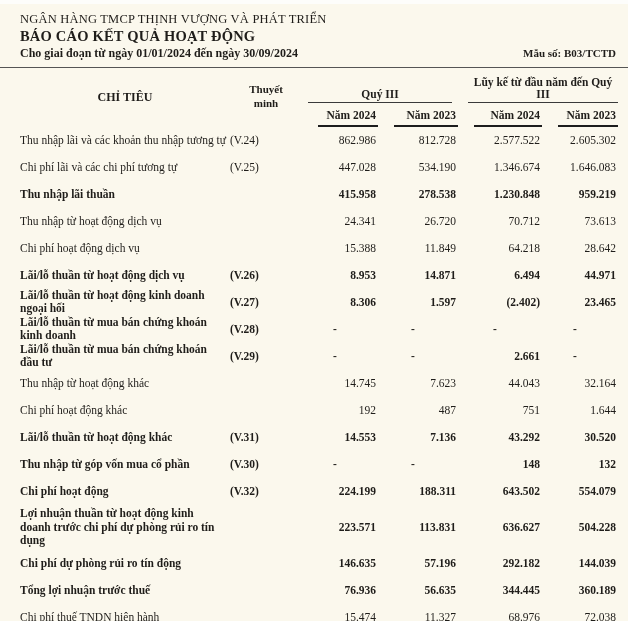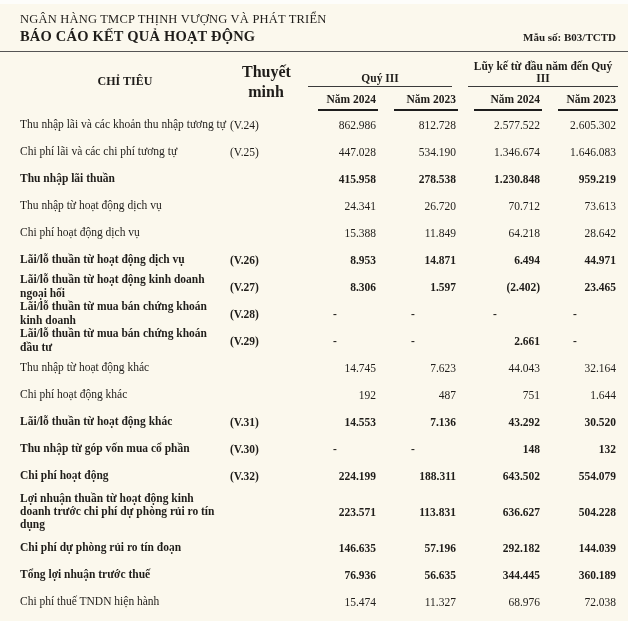--- a/index.html
+++ b/index.html
@@ -30,21 +30,21 @@
   table{border-collapse:collapse;width:598px;table-layout:fixed;}
   col.c-label{width:210px;}
   col.c-note{width:72px;}
   col.c-n1{width:76px;}
   col.c-n2{width:80px;}
   col.c-n3{width:84px;}
   col.c-n4{width:76px;}
   th{font-weight:bold;font-size:11.5px;padding:0;vertical-align:bottom;}
   th.criteria{vertical-align:middle;text-align:center;font-size:12px;}
   th.note-h{vertical-align:middle;text-align:center;}
-  th.note-h .note-h-inner{width:48px;margin:4px auto;line-height:1.25;font-size:16px;font-family:Liberation Serif, serif;}
+  th.note-h .note-h-inner{width:48px;margin:4px auto;line-height:1.25;font-size:11px;font-family:Liberation Serif, serif;}
   .grp-line{border-bottom:1.2px solid #3a3a3a;padding:8px 0 2px;text-align:center;font-size:11.5px;}
   th.q3 .grp-line{margin:0 6px 0 6px;}
   th.ytd .grp-line{margin:0 0 0 10px;}
   .yr-line{border-bottom:2px solid #1d1d1d;padding:6px 2px 4px 0;text-align:right;margin-left:16px;}
   td{font-size:11.5px;padding:0;vertical-align:middle;}
   tbody td{height:27px;}
   td.lbl{padding-right:4px;line-height:1.15;}
   td.note{text-align:left;}
   td.num{text-align:right;padding-right:2px;}
   td.num.dash{text-align:center;padding-right:10px;}
@@ -53,20 +53,21 @@
 </style>
 </head>
 <body>
 
 <div class="top-strip"></div>
 
 <div class="doc-header">
   <div class="doc-header-left">
     <div class="bank-name">NGÂN HÀNG TMCP THỊNH VƯỢNG VÀ PHÁT TRIỂN</div>
     <div class="report-title">BÁO CÁO KẾT QUẢ HOẠT ĐỘNG</div>
+    <div class="period">Cho giai đoạn từ ngày 01/01/2024 đến ngày 30/09/2024</div>
   </div>
   <div class="doc-header-right">
     <div class="form-no">Mẫu số: B03/TCTD</div>
   </div>
 </div>
 
 <div class="table-wrap">
   <table>
     <colgroup>
       <col class="c-label">
@@ -219,21 +220,21 @@
       </tr>
       <tr class="tall bold">
         <td class="lbl">Lợi nhuận thuần từ hoạt động kinh doanh trước chi phí dự phòng rủi ro tín dụng</td>
         <td class="note"></td>
         <td class="num">223.571</td>
         <td class="num">113.831</td>
         <td class="num">636.627</td>
         <td class="num">504.228</td>
       </tr>
       <tr class="bold">
-        <td class="lbl">Chi phí dự phòng rủi ro tín đoạn</td>
+        <td class="lbl">Chi phí dự phòng rủi ro tín động</td>
         <td class="note"></td>
         <td class="num">146.635</td>
         <td class="num">57.196</td>
         <td class="num">292.182</td>
         <td class="num">144.039</td>
       </tr>
       <tr class="bold">
         <td class="lbl">Tổng lợi nhuận trước thuế</td>
         <td class="note"></td>
         <td class="num">76.936</td>

